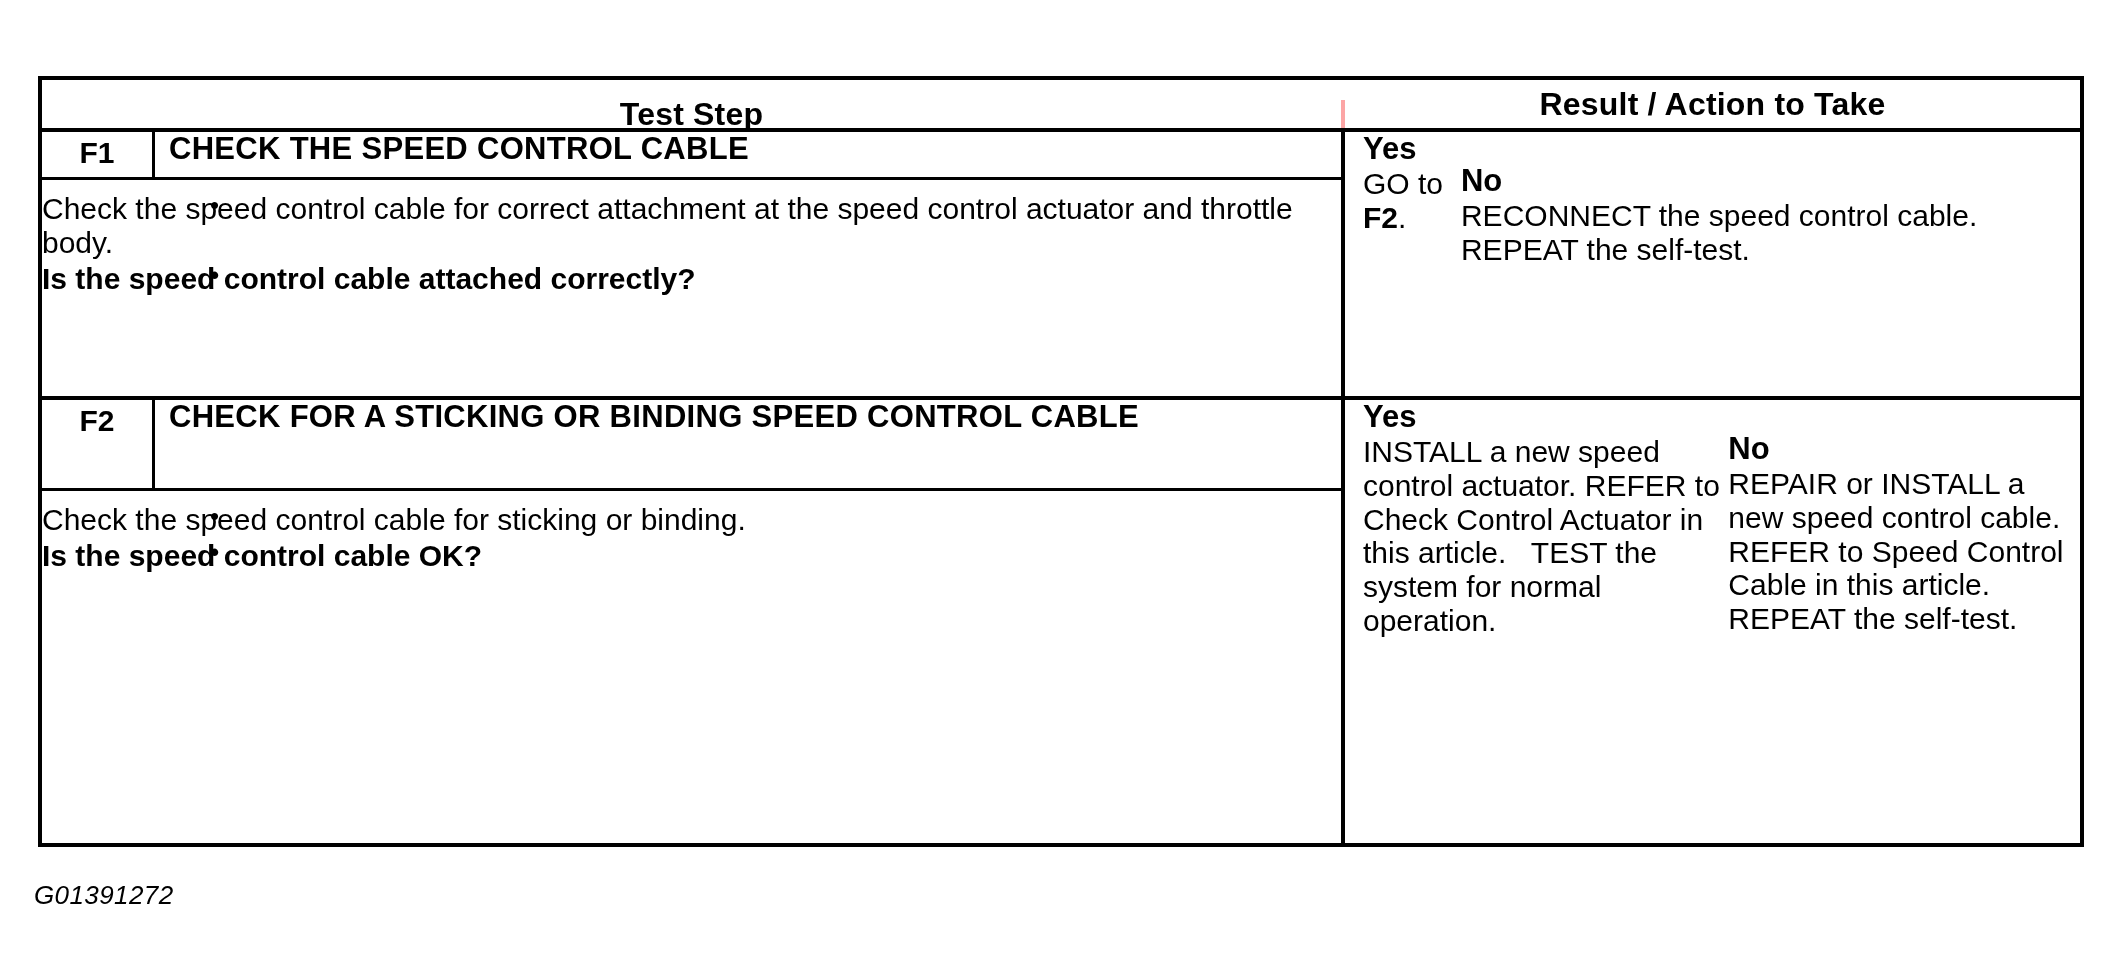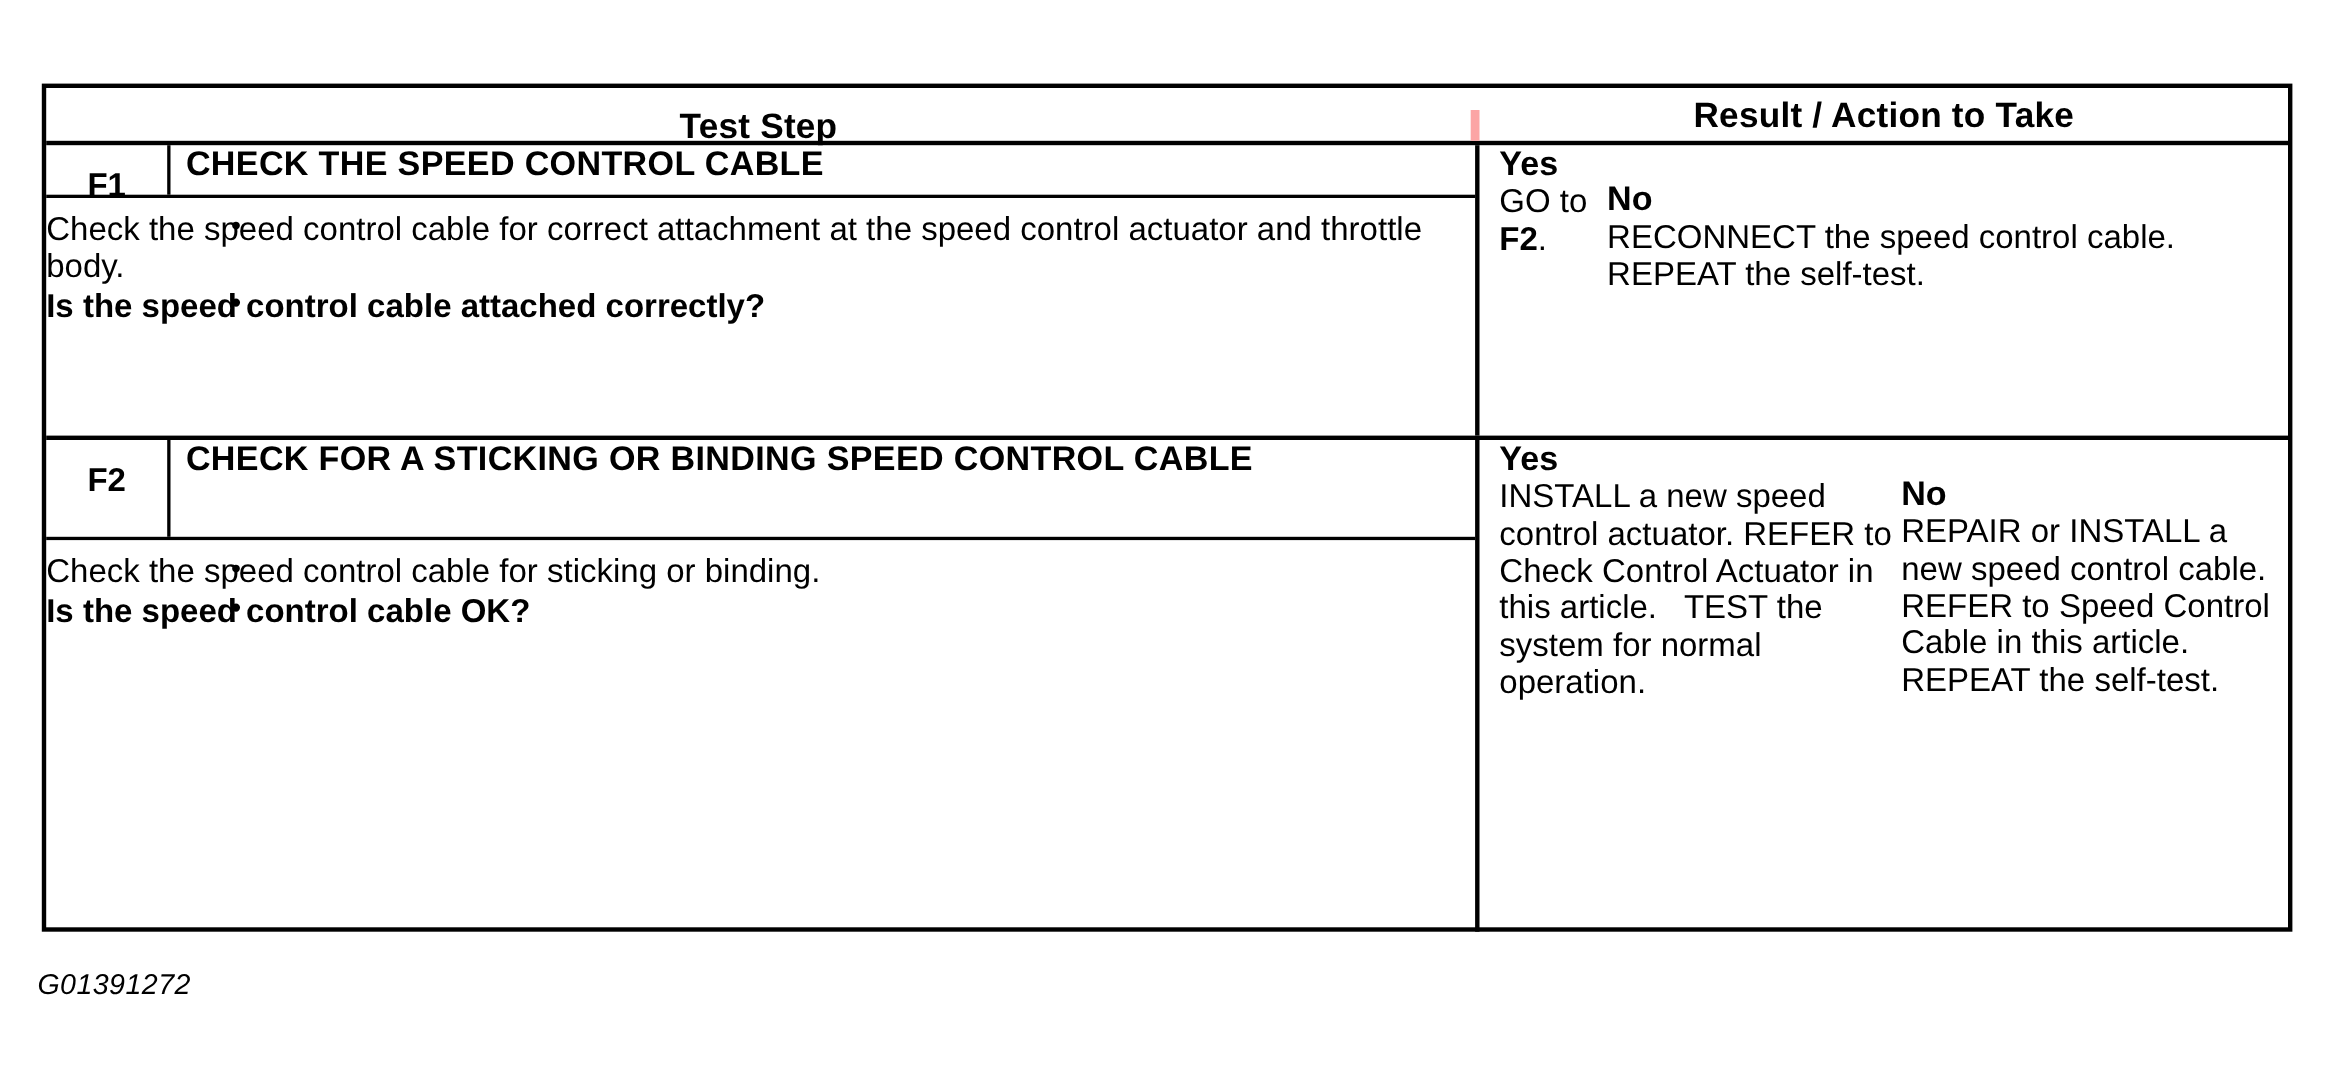--- a/index.html
+++ b/index.html
@@ -48,21 +48,21 @@
   }
   .head-cell {
     display: flex;
     align-items: center;
     justify-content: center;
     font-size: 32px;
     font-weight: bold;
     letter-spacing: 0.2px;
     box-sizing: border-box;
   }
-  .head-cell.left  { width: 1303px; border-right: 8px solid #fca5a5; margin-top: 20px; }
+  .head-cell.left  { width: 1303px; border-right: 4px solid #fca5a5; margin-top: 20px; }
   .head-cell.right { flex: 1 1 auto; }
 
   
   .table-body {
     flex: 1 1 auto;
     display: flex;
     flex-direction: column;
   }
 
   .step-block {
@@ -92,21 +92,21 @@
   .step-block.second .step-title-row { height: 91px; }
 
   .step-id {
     width: 113px;
     flex: 0 0 113px;
     border-right: 3px solid #000;
     box-sizing: border-box;
     display: flex;
     align-items: flex-start;
     justify-content: center;
-    padding-top: 20px;
+    padding-top: 4px;
     font-size: 30px;
     font-weight: bold;
   }
   .step-title {
     flex: 1 1 auto;
     padding: 1px 0 0 14px;
     font-size: 31px;
     font-weight: bold;
     line-height: 1.03;
     letter-spacing: 0.3px;

